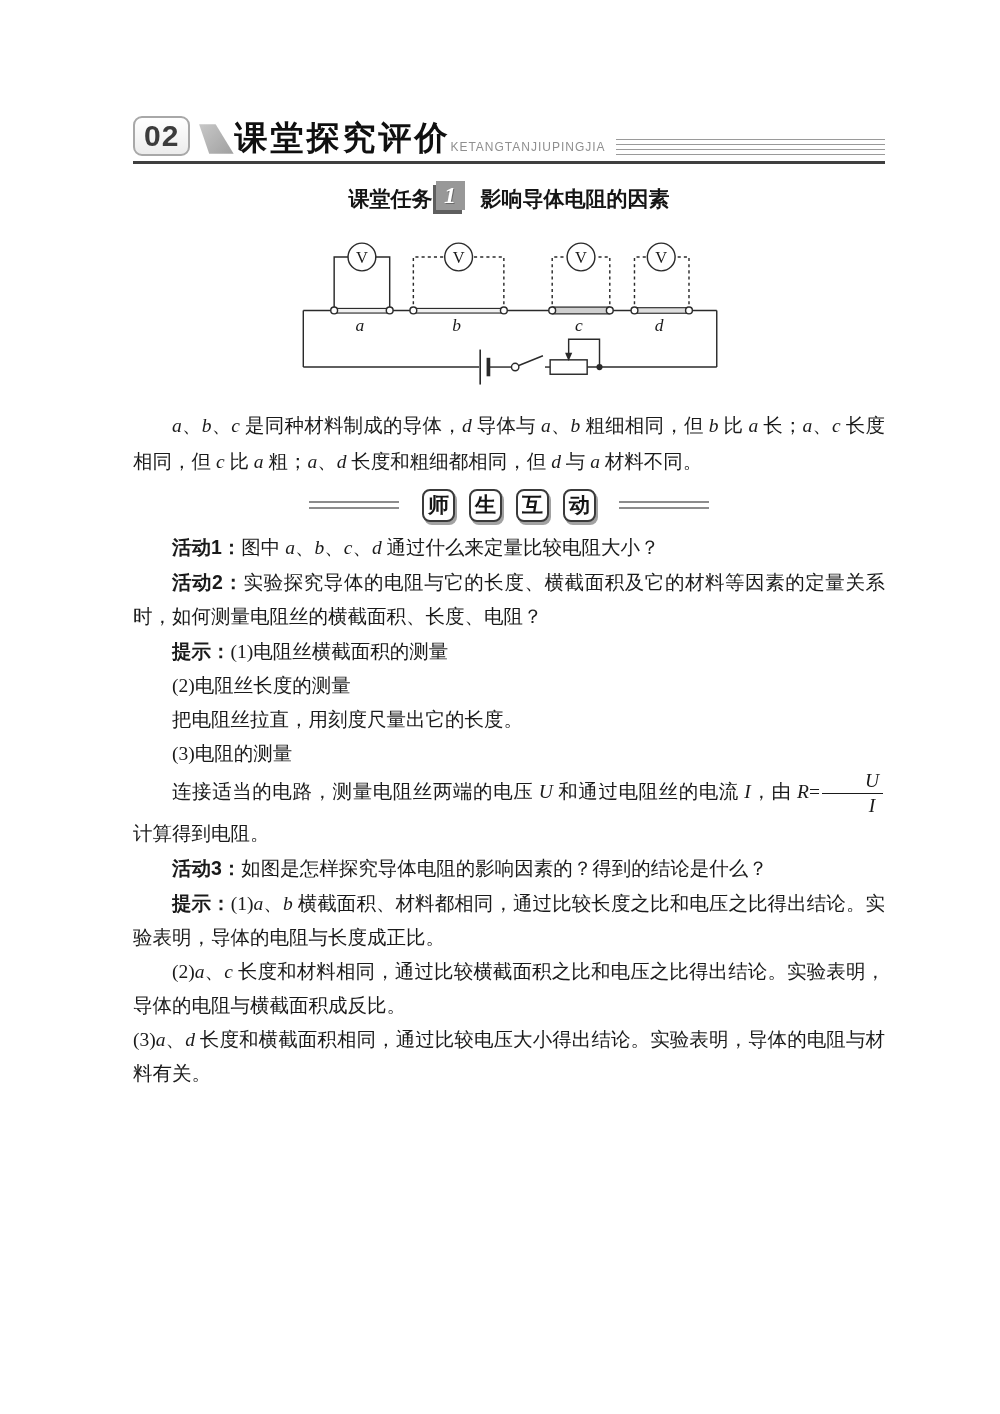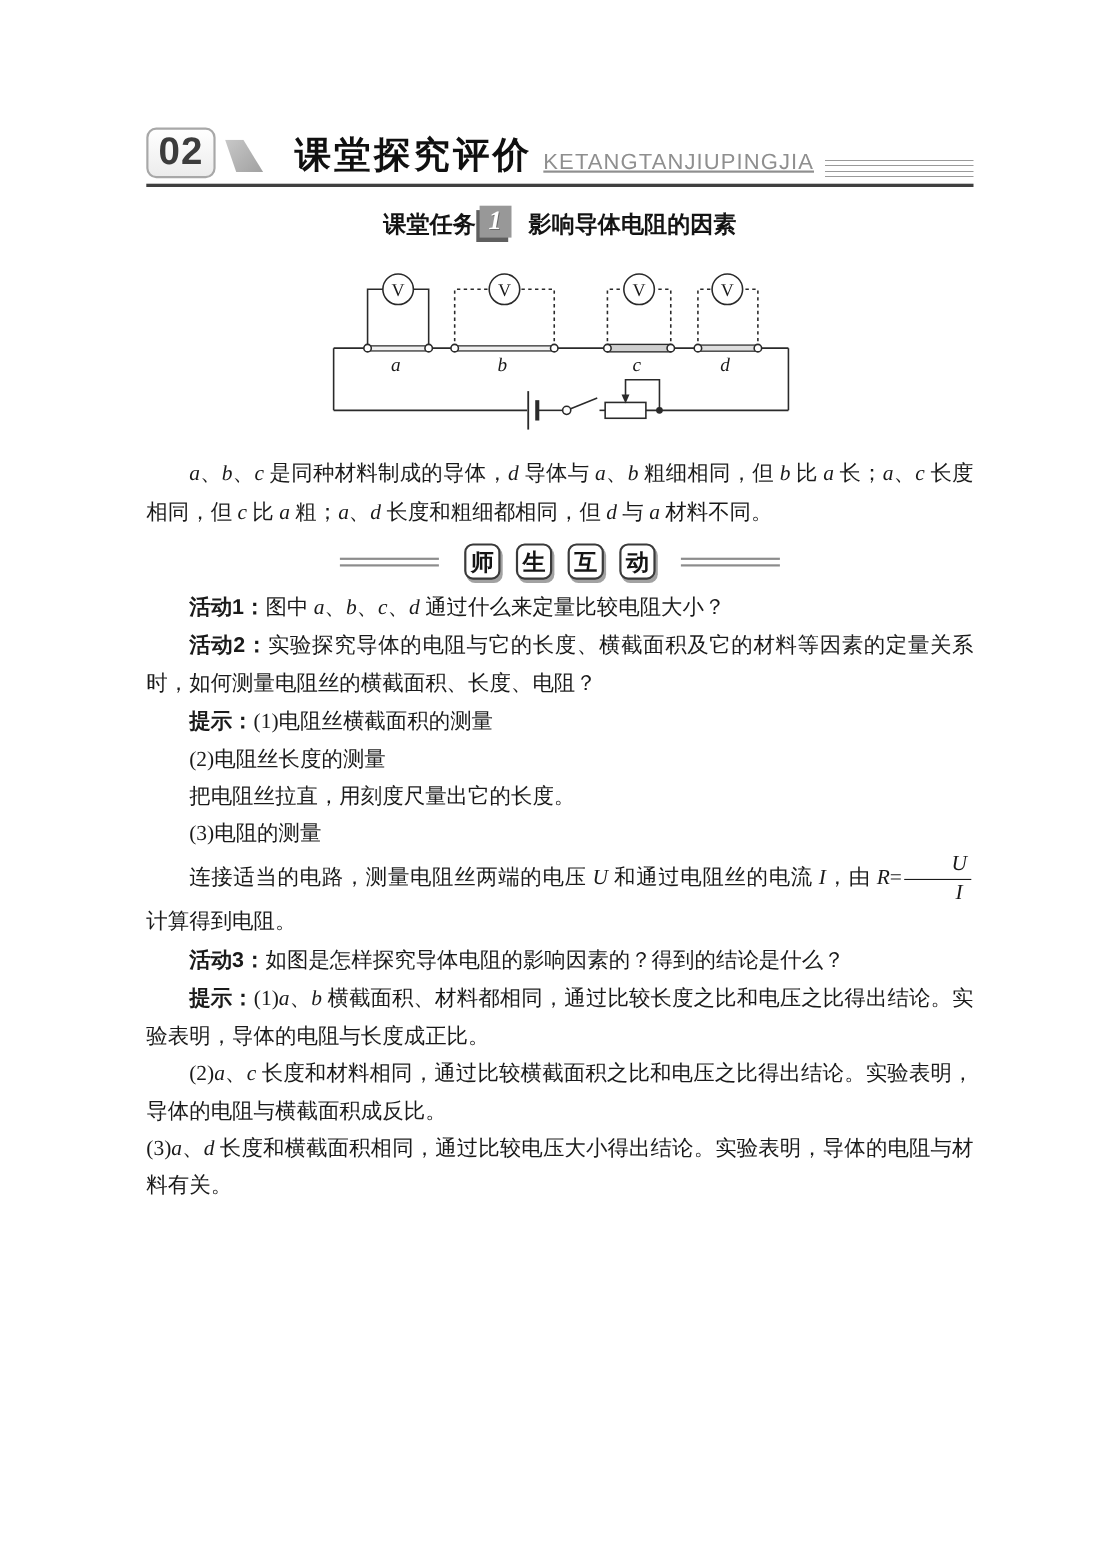--- a/index.html
+++ b/index.html
@@ -14,36 +14,36 @@
     overflow:hidden;
   }
   .content { position:absolute; left:133px; top:116px; width:752px; }
 
   
   .header { display:flex; align-items:flex-end; border-bottom:3px solid #3f3f3f; padding-bottom:5px; }
   .num-box {
     border:2px solid #a8a8a8; border-radius:9px;
     padding:1px 9px 2px;
     font-family:"Liberation Sans", sans-serif; font-weight:bold;
-    font-size:35px; color:#3c3c3c; letter-spacing:1px;
+    font-size:30px; color:#3c3c3c; letter-spacing:1px;
     background:linear-gradient(180deg,#ffffff 0%,#ececec 100%);
     line-height:1.1;
   }
   .wedge {
     width:36px; height:32px; margin-left:8px; align-self:center; margin-top:6px;
     background:linear-gradient(135deg,#c9c9c9,#9f9f9f);
     clip-path:polygon(2% 4%, 48% 4%, 98% 96%, 30% 96%);
   }
   .header-title {
-    font-family:Liberation Mono, monospace; font-weight:bold;
-    font-size:33px; color:#101010; letter-spacing:3px; margin-left:28px; line-height:1.05;
+    font-family:Liberation Serif, serif; font-weight:bold;
+    font-size:33px; color:#101010; letter-spacing:3px; margin-left:0; line-height:1.05;
   }
   .header-sub {
     font-family:"Liberation Sans", sans-serif;
-    font-size:20px; color:#8f8f8f; letter-spacing:1px; margin-left:10px; padding-bottom:2px;text-decoration:underline;
+    font-size:12px; color:#8f8f8f; letter-spacing:1px; padding-bottom:2px;
   }
   .header-lines {
     flex:1; height:17px; margin-left:10px;
     background:repeating-linear-gradient(to bottom,#9a9a9a 0 1px, transparent 1px 5px);
   }
 
   
   .task-row {
     display:flex; justify-content:center; align-items:center;
     margin-top:20px;

